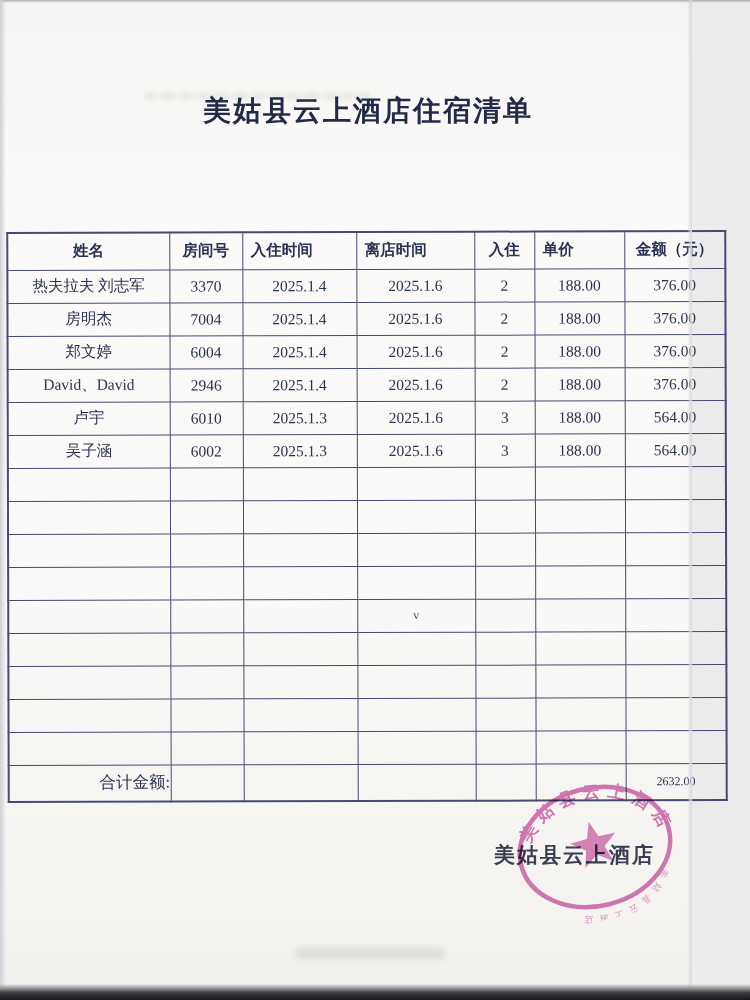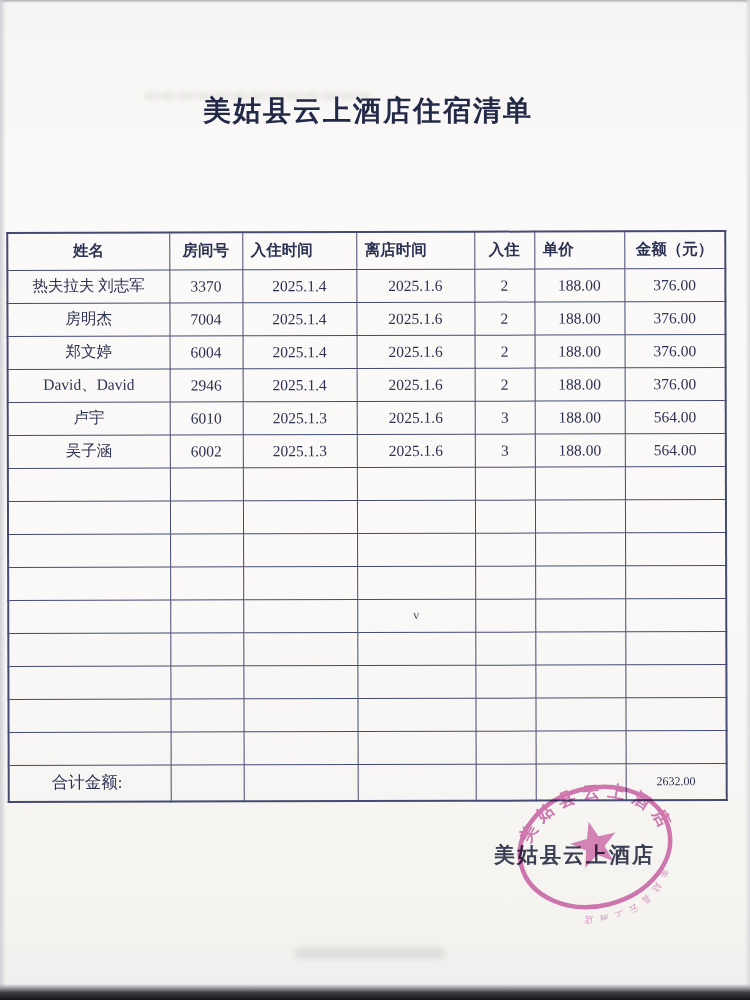--- a/index.html
+++ b/index.html
@@ -8,21 +8,21 @@
     --ink:#2c3252;
     --accent-text:#3a3e52;
   }
   html,body{margin:0;padding:0;}
   body{
     width:750px;height:1000px;overflow:hidden;
     font-family:"Liberation Serif","DejaVu Serif",serif;
     background:#ececec;
   }
   .paper{
-    position:relative;width:750px;height:1000px;
+    position:relative;width:692px;height:1000px;
     background:linear-gradient(180deg,#f5f4f2 0%,#fbfaf8 18%,#faf9f7 60%,#f4f3f0 92%,#efeeec 100%);
     border-radius:12px;
   }
   
   .edge-top{position:absolute;left:0;top:0;width:750px;height:3px;
     background:linear-gradient(180deg,#aeaeb4,rgba(255,255,255,0));}
   .edge-left{position:absolute;left:0;top:0;width:6px;height:1000px;
     background:linear-gradient(90deg,#cfcfd5,rgba(255,255,255,0));}
   .edge-right{position:absolute;right:0;top:0;width:5px;height:1000px;
     background:linear-gradient(270deg,#d9d9dd,rgba(255,255,255,0));}
@@ -53,21 +53,21 @@
     overflow:hidden;white-space:nowrap;padding:0;
   }
   table{border:2px solid var(--table-border);}
   thead tr{height:37px;}
   thead th{font-weight:bold;color:#2b3152;font-family:Liberation Serif, serif;}
   thead th:nth-child(3),thead th:nth-child(4),thead th:nth-child(6){
     text-align:left;padding-left:8px;}
   tbody tr{height:33px;}
   tbody td.small-mark{font-size:12px;color:#3a4160;}
   tfoot tr{height:37px;}
-  tfoot td.total-label{text-align:left;padding-left:42px;font-size:16.5px;}
+  tfoot td.total-label{text-align:right;padding-left:42px;font-size:16.5px;}
   tfoot td.total-value{font-size:12px;}
 
   .hotel-sign{
     position:absolute;left:494px;top:841px;
     font-size:21px;font-weight:bold;letter-spacing:2px;
     color:var(--accent-text);white-space:nowrap;
   }
   .date-line{
     position:absolute;left:528px;top:873px;
     font-family:"Liberation Sans","DejaVu Sans",sans-serif;

